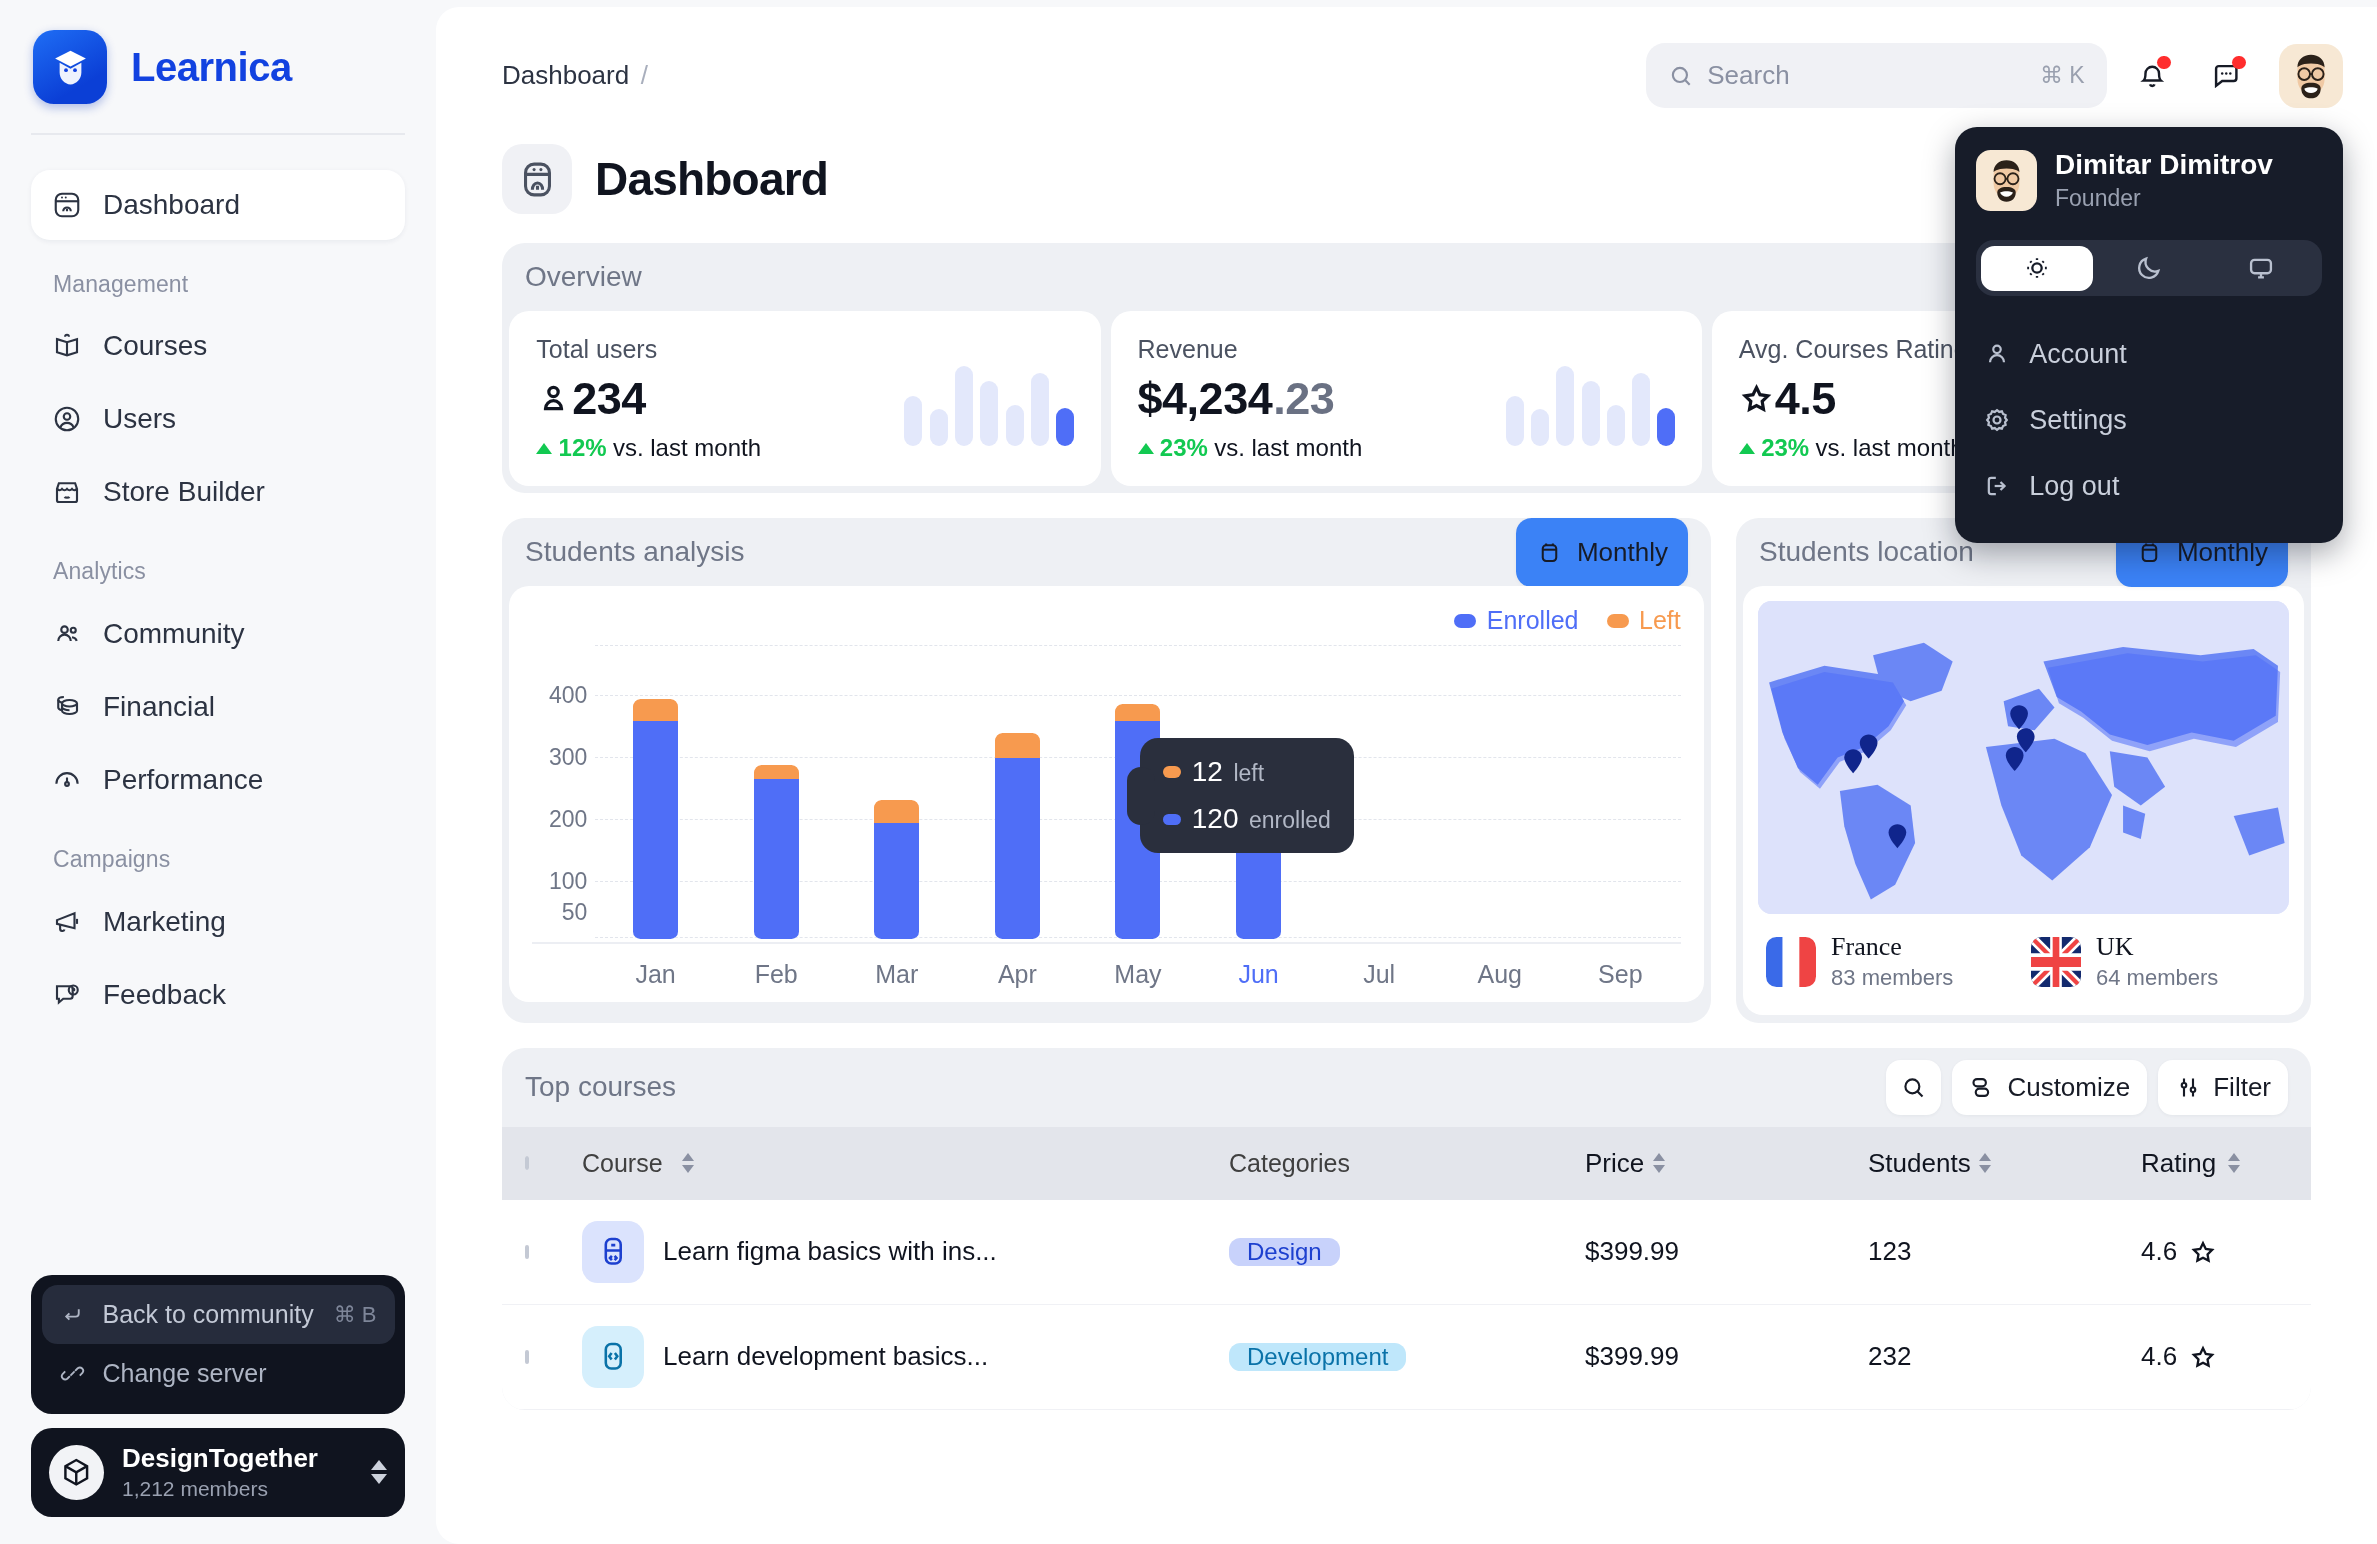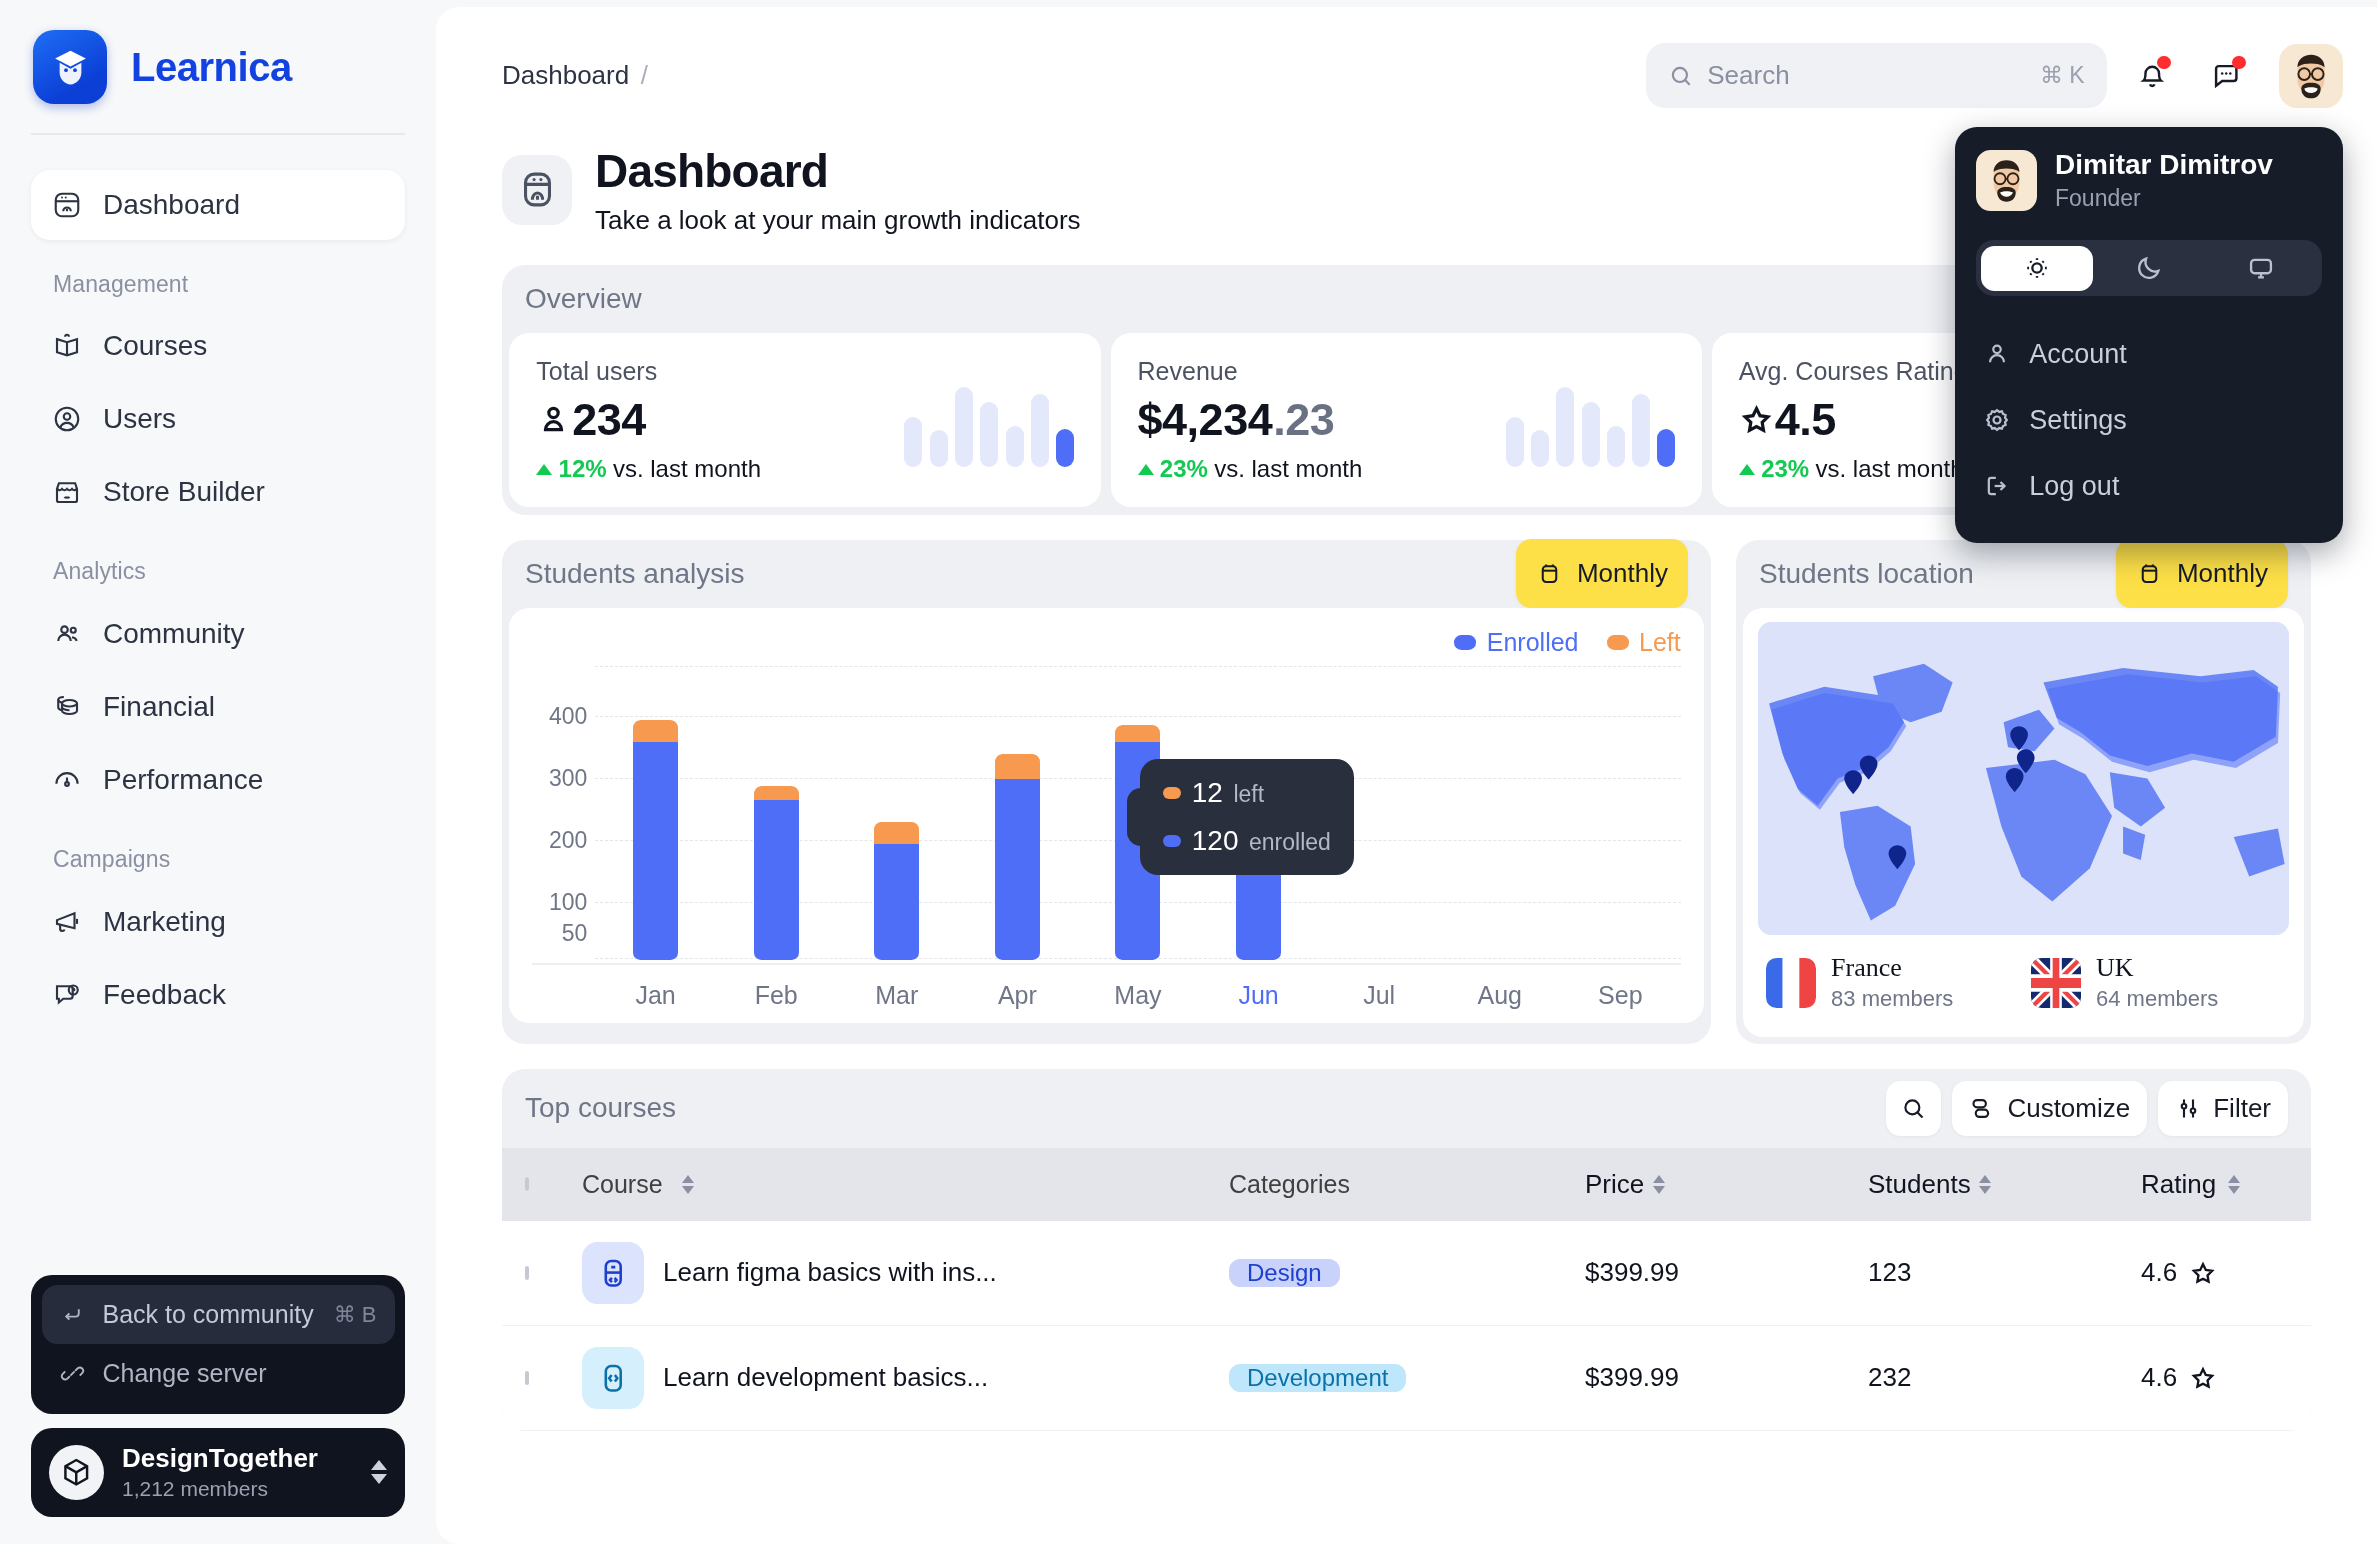--- a/index.html
+++ b/index.html
@@ -107,21 +107,21 @@
   .page-title { font-size: 46px; font-weight: 700; color: #10141f; letter-spacing: -0.8px; }
   .page-sub { font-size: 26px; color: #10141f; margin-top: 6.3px; }
 
   
   .panel { background: #eef0f4; border-radius: 23px; padding: 0; margin-bottom: 25px; }
   .panel-head {
     height: 68px; display: flex; align-items: center; padding: 0 23px;
   }
   .panel-title { font-size: 28px; color: #6f7687; }
   .pill {
-    margin-left: auto; height: 69px; background: #fde047; border-radius: 15.7px;
+    margin-left: auto; height: 69px; background: #3b82f6; border-radius: 15.7px;
     display: flex; align-items: center; gap: 13.6px; padding: 0 20px; cursor: pointer;
     box-shadow: 0 1px 4.2px rgba(20,30,60,.05);
   }
   .pill svg { width: 27px; height: 27px; stroke: #171b26; fill: none; stroke-width: 1.8; }
   .pill span { font-size: 26px; color: #171b26; }
 
   .stats { display: flex; gap: 9.4px; padding: 0 7.3px 7.3px 7.3px; }
   .stat {
     flex: 1; background: #ffffff; border-radius: 20px; padding: 24px 27px;
     display: flex; align-items: center; min-height: 157px;
@@ -455,21 +455,20 @@
               <rect x="5" y="3" width="14" height="18" rx="5"></rect>
               <path d="M5 9h14"></path>
               <circle cx="10" cy="6.2" r=".9" fill="#4b5261" stroke="none"></circle>
               <circle cx="14" cy="6.2" r=".9" fill="#4b5261" stroke="none"></circle>
               <path d="M9 18c0-2.2 1.3-4 3-4s3 1.8 3 4"></path>
               <path d="M12 18v-2.4"></path>
             </svg>
         </div>
         <div>
           <div class="page-title">Dashboard</div>
-          <div class="page-sub">Take a look at your main growth indicators</div>
         </div>
       </div>
 
       <section class="panel">
         <div class="panel-head">
           <div class="panel-title">Overview</div>
         </div>
         <div class="stats">
 
           <div class="stat">

